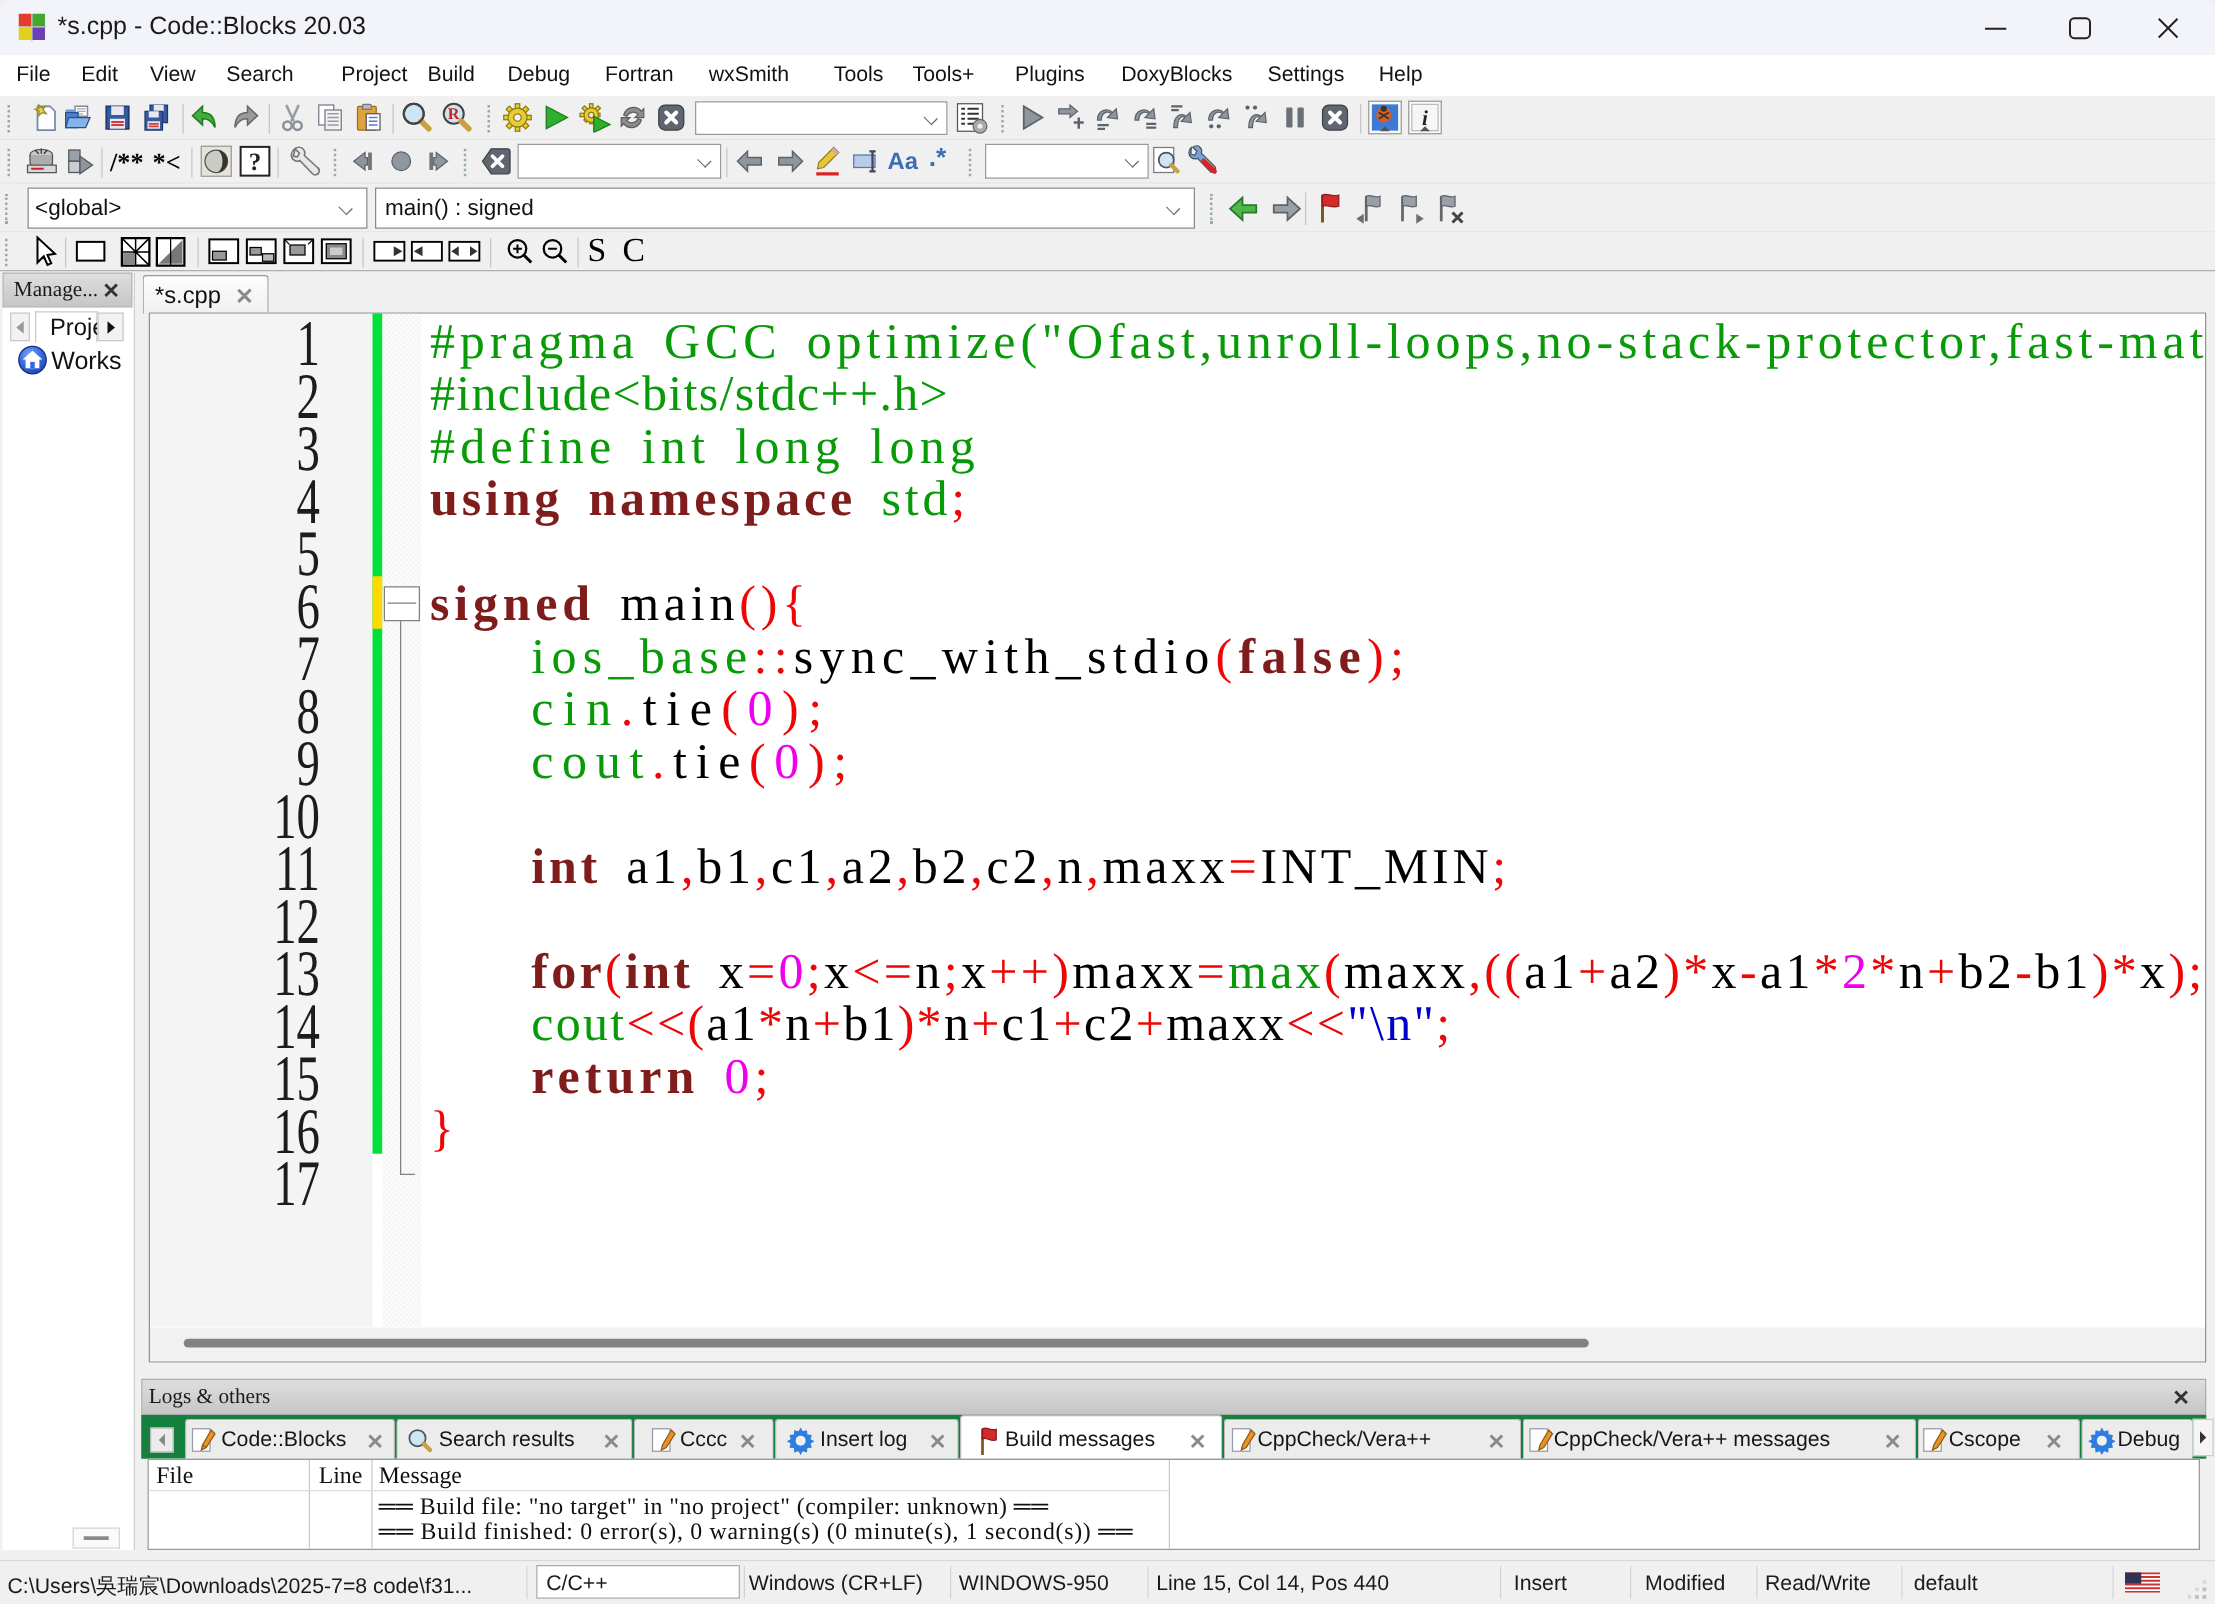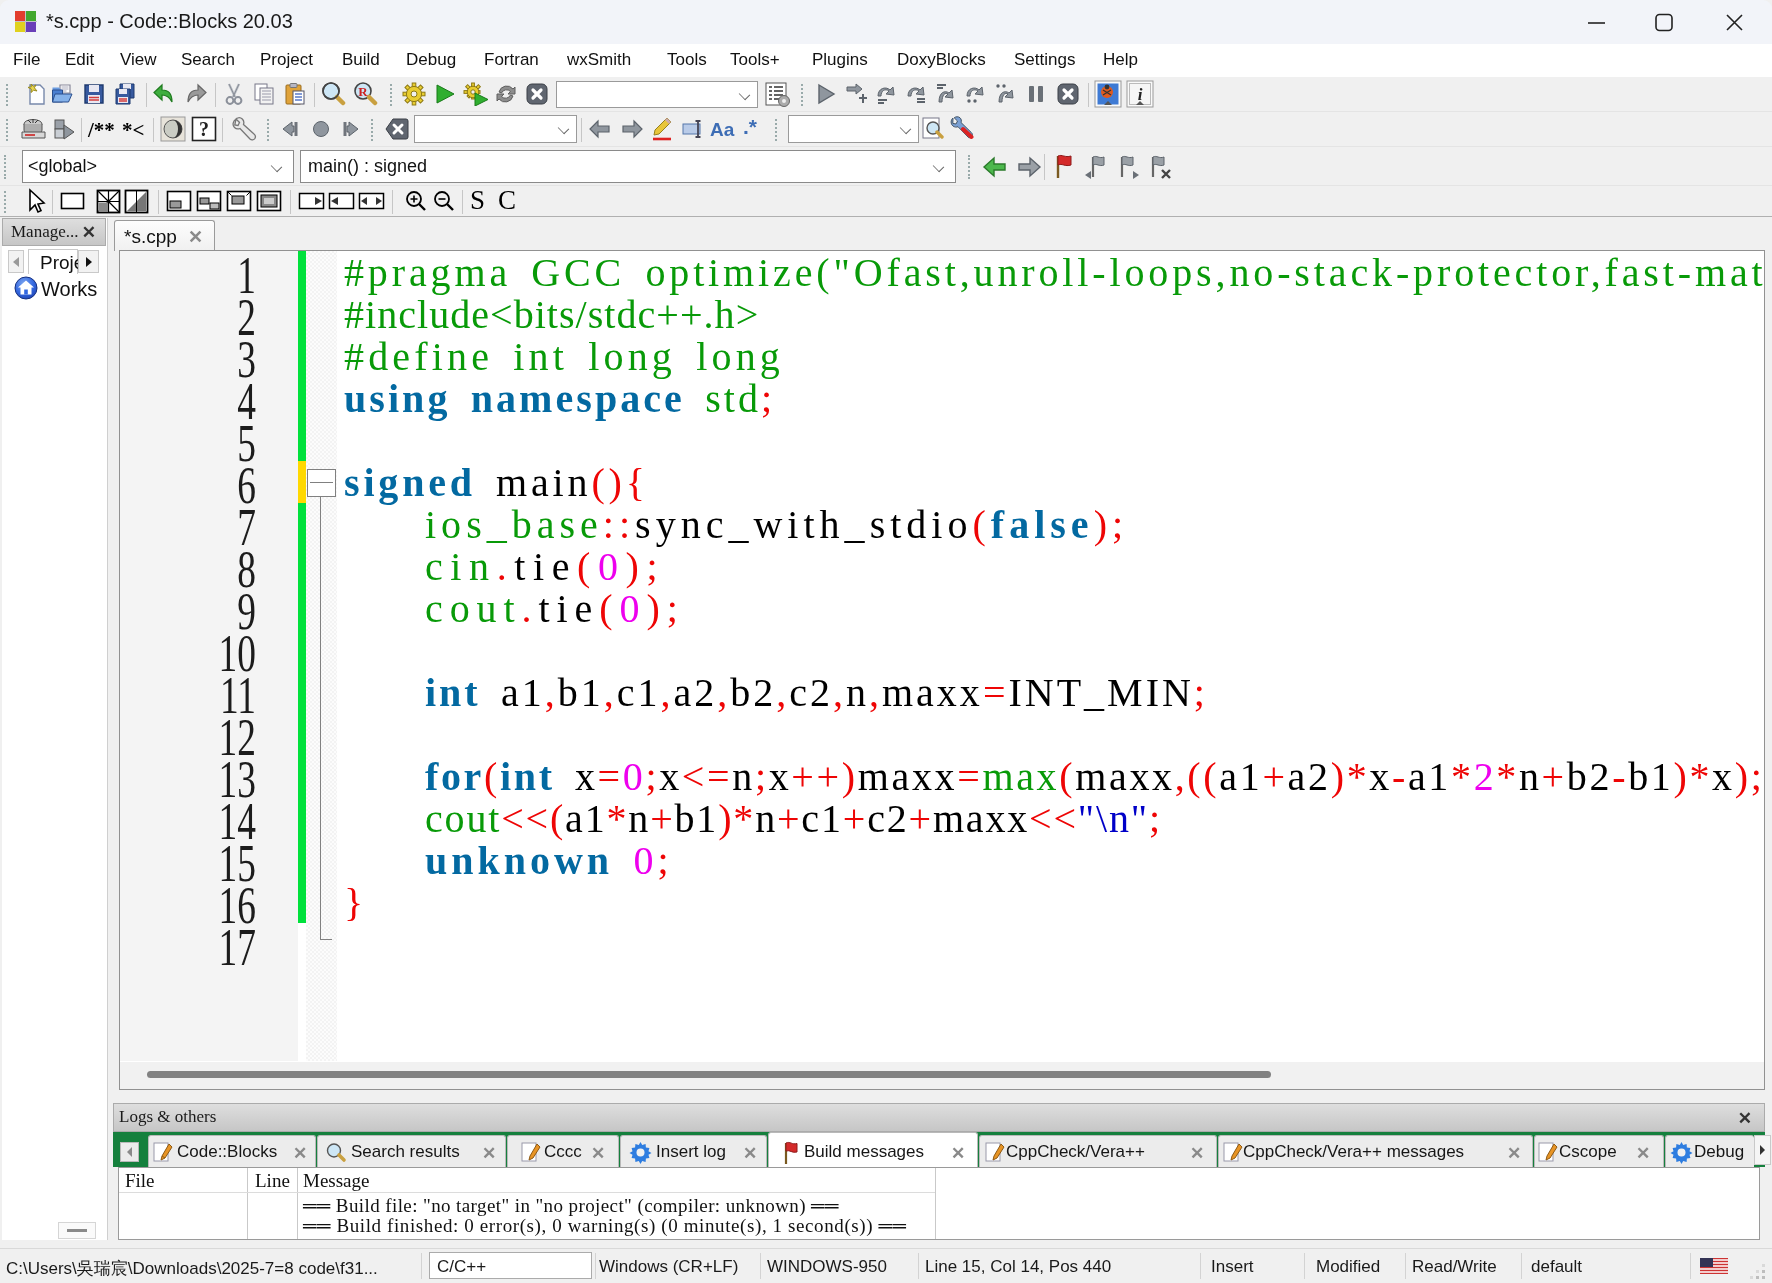--- a/index.html
+++ b/index.html
@@ -22,21 +22,21 @@
 .hdr{background:linear-gradient(#dedede,#c6c6c6);border:1px solid #ababab;color:#1a1a1a;font-family:"Liberation Serif",serif}
 
 #edbox{left:119px;top:250px;width:1646px;height:840px;background:#fff;border:1px solid #919191}
 #nummargin{left:0px;top:0px;width:178px;height:810px;background:#f4f4f4}
 #chgbar{left:178px;top:0px;width:8px;height:672px;background:#00e13c}
 #chgyellow{left:178px;top:210px;width:8px;height:42px;background:#ffd800}
 #foldmargin{left:186px;top:0px;width:31px;height:810px;background-color:#fcfcfc;background-image:linear-gradient(45deg,#f3f3f3 25%,transparent 25%,transparent 75%,#f3f3f3 75%),linear-gradient(45deg,#f3f3f3 25%,transparent 25%,transparent 75%,#f3f3f3 75%);background-size:4px 4px;background-position:0 0,2px 2px}
 #textarea{left:217px;top:0px;width:1427px;height:810px;background:#fff;overflow:hidden}
 .num{position:absolute;width:136px;text-align:right;font-family:"Liberation Serif",serif;font-size:52px;line-height:42px;color:#1c1c1c;transform:scaleX(0.72);transform-origin:100% 50%;margin-top:2px}
 .cl{position:absolute;left:0;white-space:pre;font-family:"Liberation Serif",serif;font-size:40px;line-height:42px;color:#000;letter-spacing:3.3px;word-spacing:7px}
-.k{color:#0369a1;font-weight:bold}
+.k{color:#7f1d1d;font-weight:bold}
 .g{color:#089a08}
 .r{color:#ee0505}
 .m{color:#ee00ee}
 .s{color:#0000c8}
 #hscroll{left:0px;top:811px;width:1644px;height:27px;background:#f1f1f1}
 #hthumb{left:27px;top:9px;width:1124px;height:7px;background:#828282;border-radius:4px}
 
 #logs{left:113px;top:1103px;width:1652px;height:137px}
 #logshdr{left:0;top:0;width:1652px;height:29px}
 #logtabs{left:0;top:29px;width:1652px;height:35px;background:#15803d}
@@ -67,21 +67,21 @@
     <path d="M3 11h17" stroke="#222" stroke-width="1.6" fill="none"></path>
     <rect x="71" y="2.5" width="16" height="16" rx="3.5" stroke="#222" stroke-width="1.6" fill="none"></rect>
     <path d="M142 3 L157 18 M157 3 L142 18" stroke="#222" stroke-width="1.6" fill="none"></path>
   </svg>
 </div>
 <div class="abs" id="menu">
   <span style="left:13px">File</span>
       <span style="left:65px">Edit</span>
       <span style="left:120px">View</span>
   <span style="left:181px">Search</span>
-      <span style="left:260px">Project</span>
+      <span style="left:273px">Project</span>
       <span style="left:342px">Build</span>
   <span style="left:406px">Debug</span>
       <span style="left:484px">Fortran</span>
       <span style="left:567px">wxSmith</span>
   <span style="left:667px">Tools</span>
       <span style="left:730px">Tools+</span>
       <span style="left:812px">Plugins</span>
   <span style="left:897px">DoxyBlocks</span>
       <span style="left:1014px">Settings</span>
       <span style="left:1103px">Help</span>
@@ -512,21 +512,21 @@
     <div class="cl" id="L2" style="top:43px;left:7px;letter-spacing:1.04px;word-spacing:9.21px"><span class="g">#include&lt;bits/stdc++.h&gt;</span></div>
     <div class="cl" id="L3" style="top:85px;left:7px;letter-spacing:4.16px;word-spacing:6.09px"><span class="g">#define int long long</span></div>
     <div class="cl" id="L4" style="top:127px;left:7px;letter-spacing:3.06px;word-spacing:7.19px"><span class="k">using namespace</span> <span class="g">std</span><span class="r">;</span></div>
     <div class="cl" id="L6" style="top:211px;left:7px;letter-spacing:3.82px;word-spacing:6.43px"><span class="k">signed</span> main<span class="r">(){</span></div>
     <div class="cl" id="L7" style="top:253px;left:88px;letter-spacing:5.01px;word-spacing:5.24px"><span class="g">ios_base</span><span class="r">::</span>sync_with_stdio<span class="r">(</span><span class="k">false</span><span class="r">);</span></div>
     <div class="cl" id="L8" style="top:295px;left:88px;letter-spacing:7.6px;word-spacing:2.65px"><span class="g">cin</span><span class="r">.</span>tie<span class="r">(</span><span class="m">0</span><span class="r">);</span></div>
     <div class="cl" id="L9" style="top:337px;left:88px;letter-spacing:6.92px;word-spacing:3.33px"><span class="g">cout</span><span class="r">.</span>tie<span class="r">(</span><span class="m">0</span><span class="r">);</span></div>
     <div class="cl" id="L11" style="top:421px;left:88px;letter-spacing:3.0px;word-spacing:7.25px"><span class="k">int</span> a1<span class="r">,</span>b1<span class="r">,</span>c1<span class="r">,</span>a2<span class="r">,</span>b2<span class="r">,</span>c2<span class="r">,</span>n<span class="r">,</span>maxx<span class="r">=</span>INT_MIN<span class="r">;</span></div>
     <div class="cl" id="L13" style="top:505px;left:88px;letter-spacing:2.65px;word-spacing:7.6px"><span class="k">for</span><span class="r">(</span><span class="k">int</span> x<span class="r">=</span><span class="m">0</span><span class="r">;</span>x<span class="r">&lt;=</span>n<span class="r">;</span>x<span class="r">++)</span>maxx<span class="r">=</span><span class="g">max</span><span class="r">(</span>maxx<span class="r">,((</span>a1<span class="r">+</span>a2<span class="r">)*</span>x<span class="r">-</span>a1<span class="r">*</span><span class="m">2</span><span class="r">*</span>n<span class="r">+</span>b2<span class="r">-</span>b1<span class="r">)*</span>x<span class="r">);</span></div>
     <div class="cl" id="L14" style="top:547px;left:88px;letter-spacing:1.82px;word-spacing:8.43px"><span class="g">cout</span><span class="r">&lt;&lt;(</span>a1<span class="r">*</span>n<span class="r">+</span>b1<span class="r">)*</span>n<span class="r">+</span>c1<span class="r">+</span>c2<span class="r">+</span>maxx<span class="r">&lt;&lt;</span><span class="s">"\n"</span><span class="r">;</span></div>
-    <div class="cl" id="L15" style="top:589px;left:88px;letter-spacing:4.0px;word-spacing:6.25px"><span class="k">unknown</span> <span class="m">0</span><span class="r">;</span></div>
+    <div class="cl" id="L15" style="top:589px;left:88px;letter-spacing:4.0px;word-spacing:6.25px"><span class="k">return</span> <span class="m">0</span><span class="r">;</span></div>
     <div class="cl" id="L16" style="top:631px;left:7px;letter-spacing:0px;word-spacing:10.25px"><span class="r">}</span></div>
   </div>
   <div class="abs" id="hscroll">
         <div class="abs" id="hthumb"></div>
       </div>
 </div>
 <div class="abs" id="logs">
   <div class="abs hdr" id="logshdr" style="font-size:17px;padding:3px 0 0 5px">Logs &amp; others
     <span style="position:absolute;right:12px;top:4px;color:#333;font-family:'Liberation Sans';font-weight:bold">✕</span></div>
   <div class="abs" id="logtabs">

